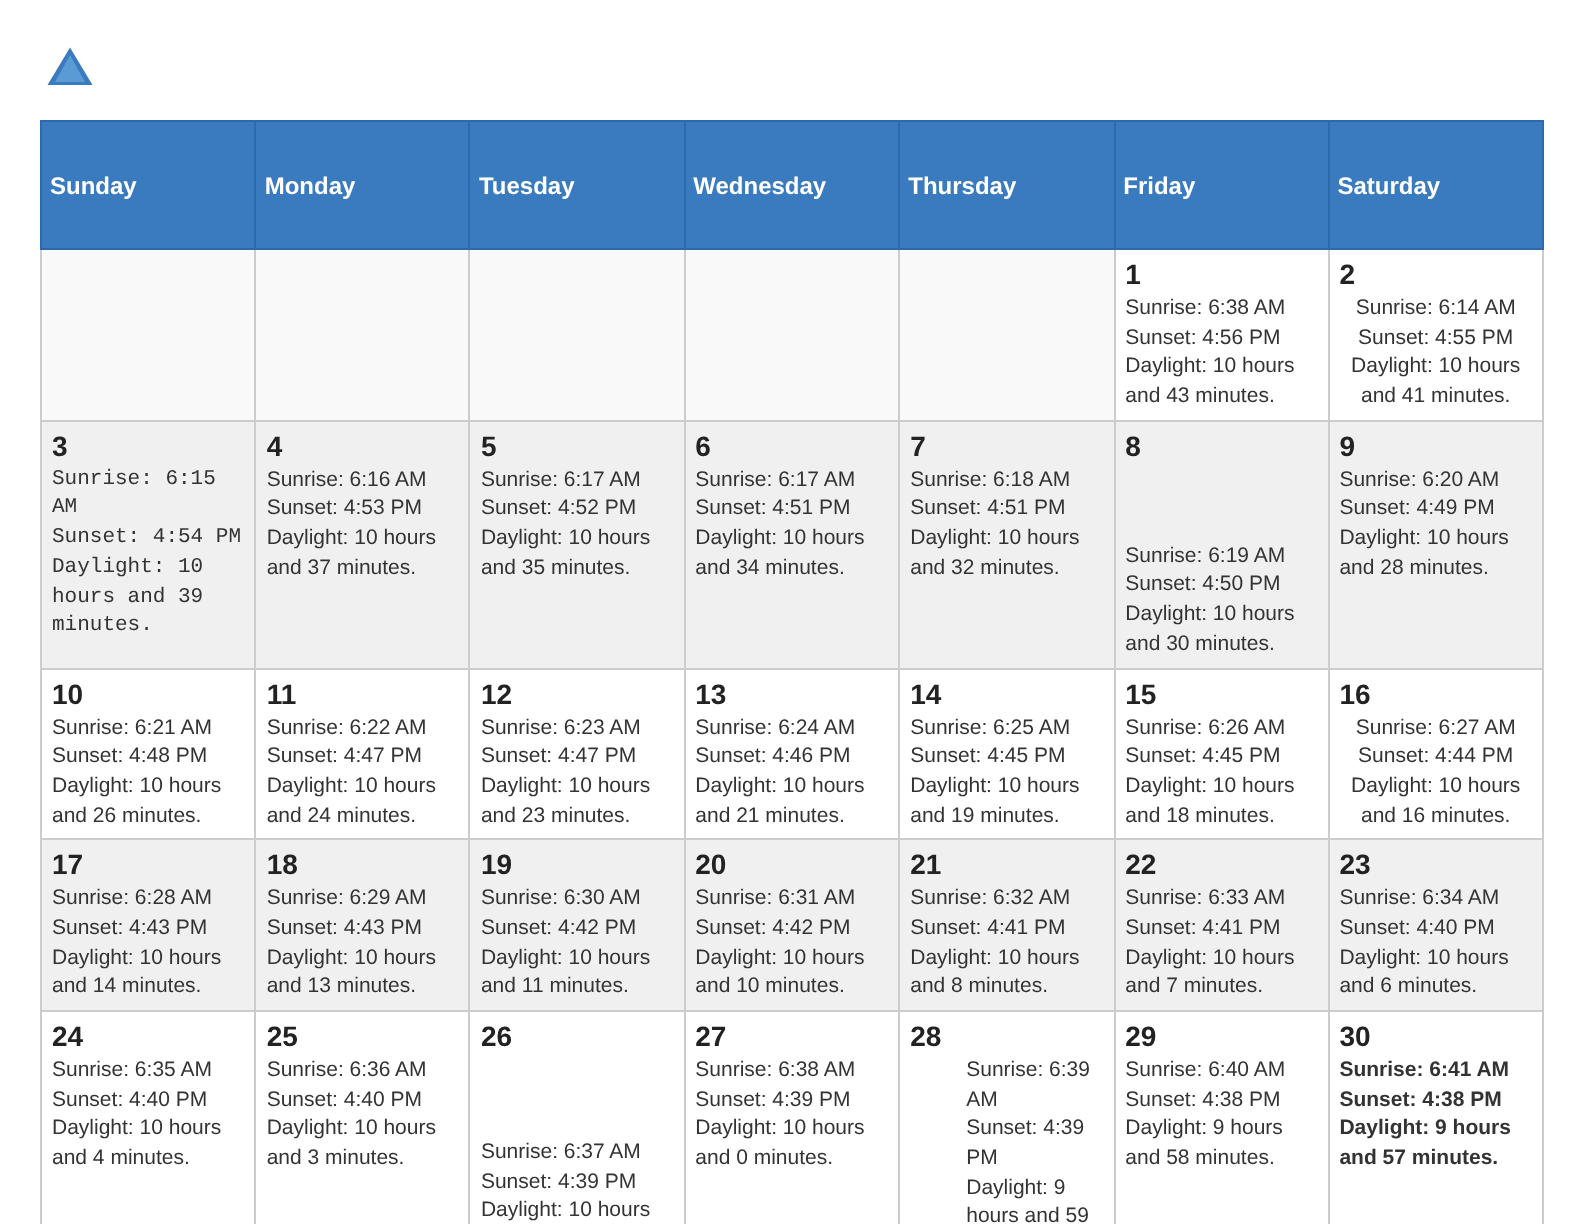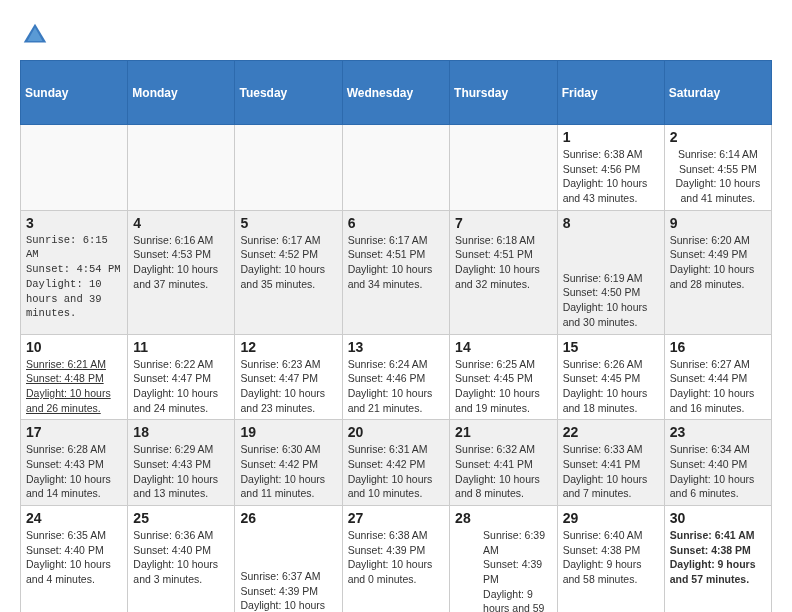--- a/index.html
+++ b/index.html
@@ -180,21 +180,21 @@
         <td class="shaded">
           <span class="day-num">9</span>
           <div class="day-info" style="white-space: pre-line;">Sunrise: 6:20 AM
 Sunset: 4:49 PM
 Daylight: 10 hours and 28 minutes.</div>
         </td>
       </tr>
       <tr>
         <td>
           <span class="day-num">10</span>
-          <div class="day-info" style="white-space: pre-line; text-decoration: underline;">Sunrise: 6:21 AM
+          <div class="day-info" style="white-space: pre-line;">Sunrise: 6:21 AM
 Sunset: 4:48 PM
 Daylight: 10 hours and 26 minutes.</div>
         </td>
         <td>
           <span class="day-num">11</span>
           <div class="day-info" style="white-space: pre-line;">Sunrise: 6:22 AM
 Sunset: 4:47 PM
 Daylight: 10 hours and 24 minutes.</div>
         </td>
         <td>
@@ -216,21 +216,21 @@
 Daylight: 10 hours and 19 minutes.</div>
         </td>
         <td>
           <span class="day-num">15</span>
           <div class="day-info" style="white-space: pre-line;">Sunrise: 6:26 AM
 Sunset: 4:45 PM
 Daylight: 10 hours and 18 minutes.</div>
         </td>
         <td>
           <span class="day-num">16</span>
-          <div class="day-info" style="white-space: pre-line;">Sunrise: 6:27 AM
+          <div class="day-info" style="white-space: pre-line; text-align: center;">Sunrise: 6:27 AM
 Sunset: 4:44 PM
 Daylight: 10 hours and 16 minutes.</div>
         </td>
       </tr>
       <tr>
         <td class="shaded">
           <span class="day-num">17</span>
           <div class="day-info" style="white-space: pre-line;">Sunrise: 6:28 AM
 Sunset: 4:43 PM
 Daylight: 10 hours and 14 minutes.</div>

